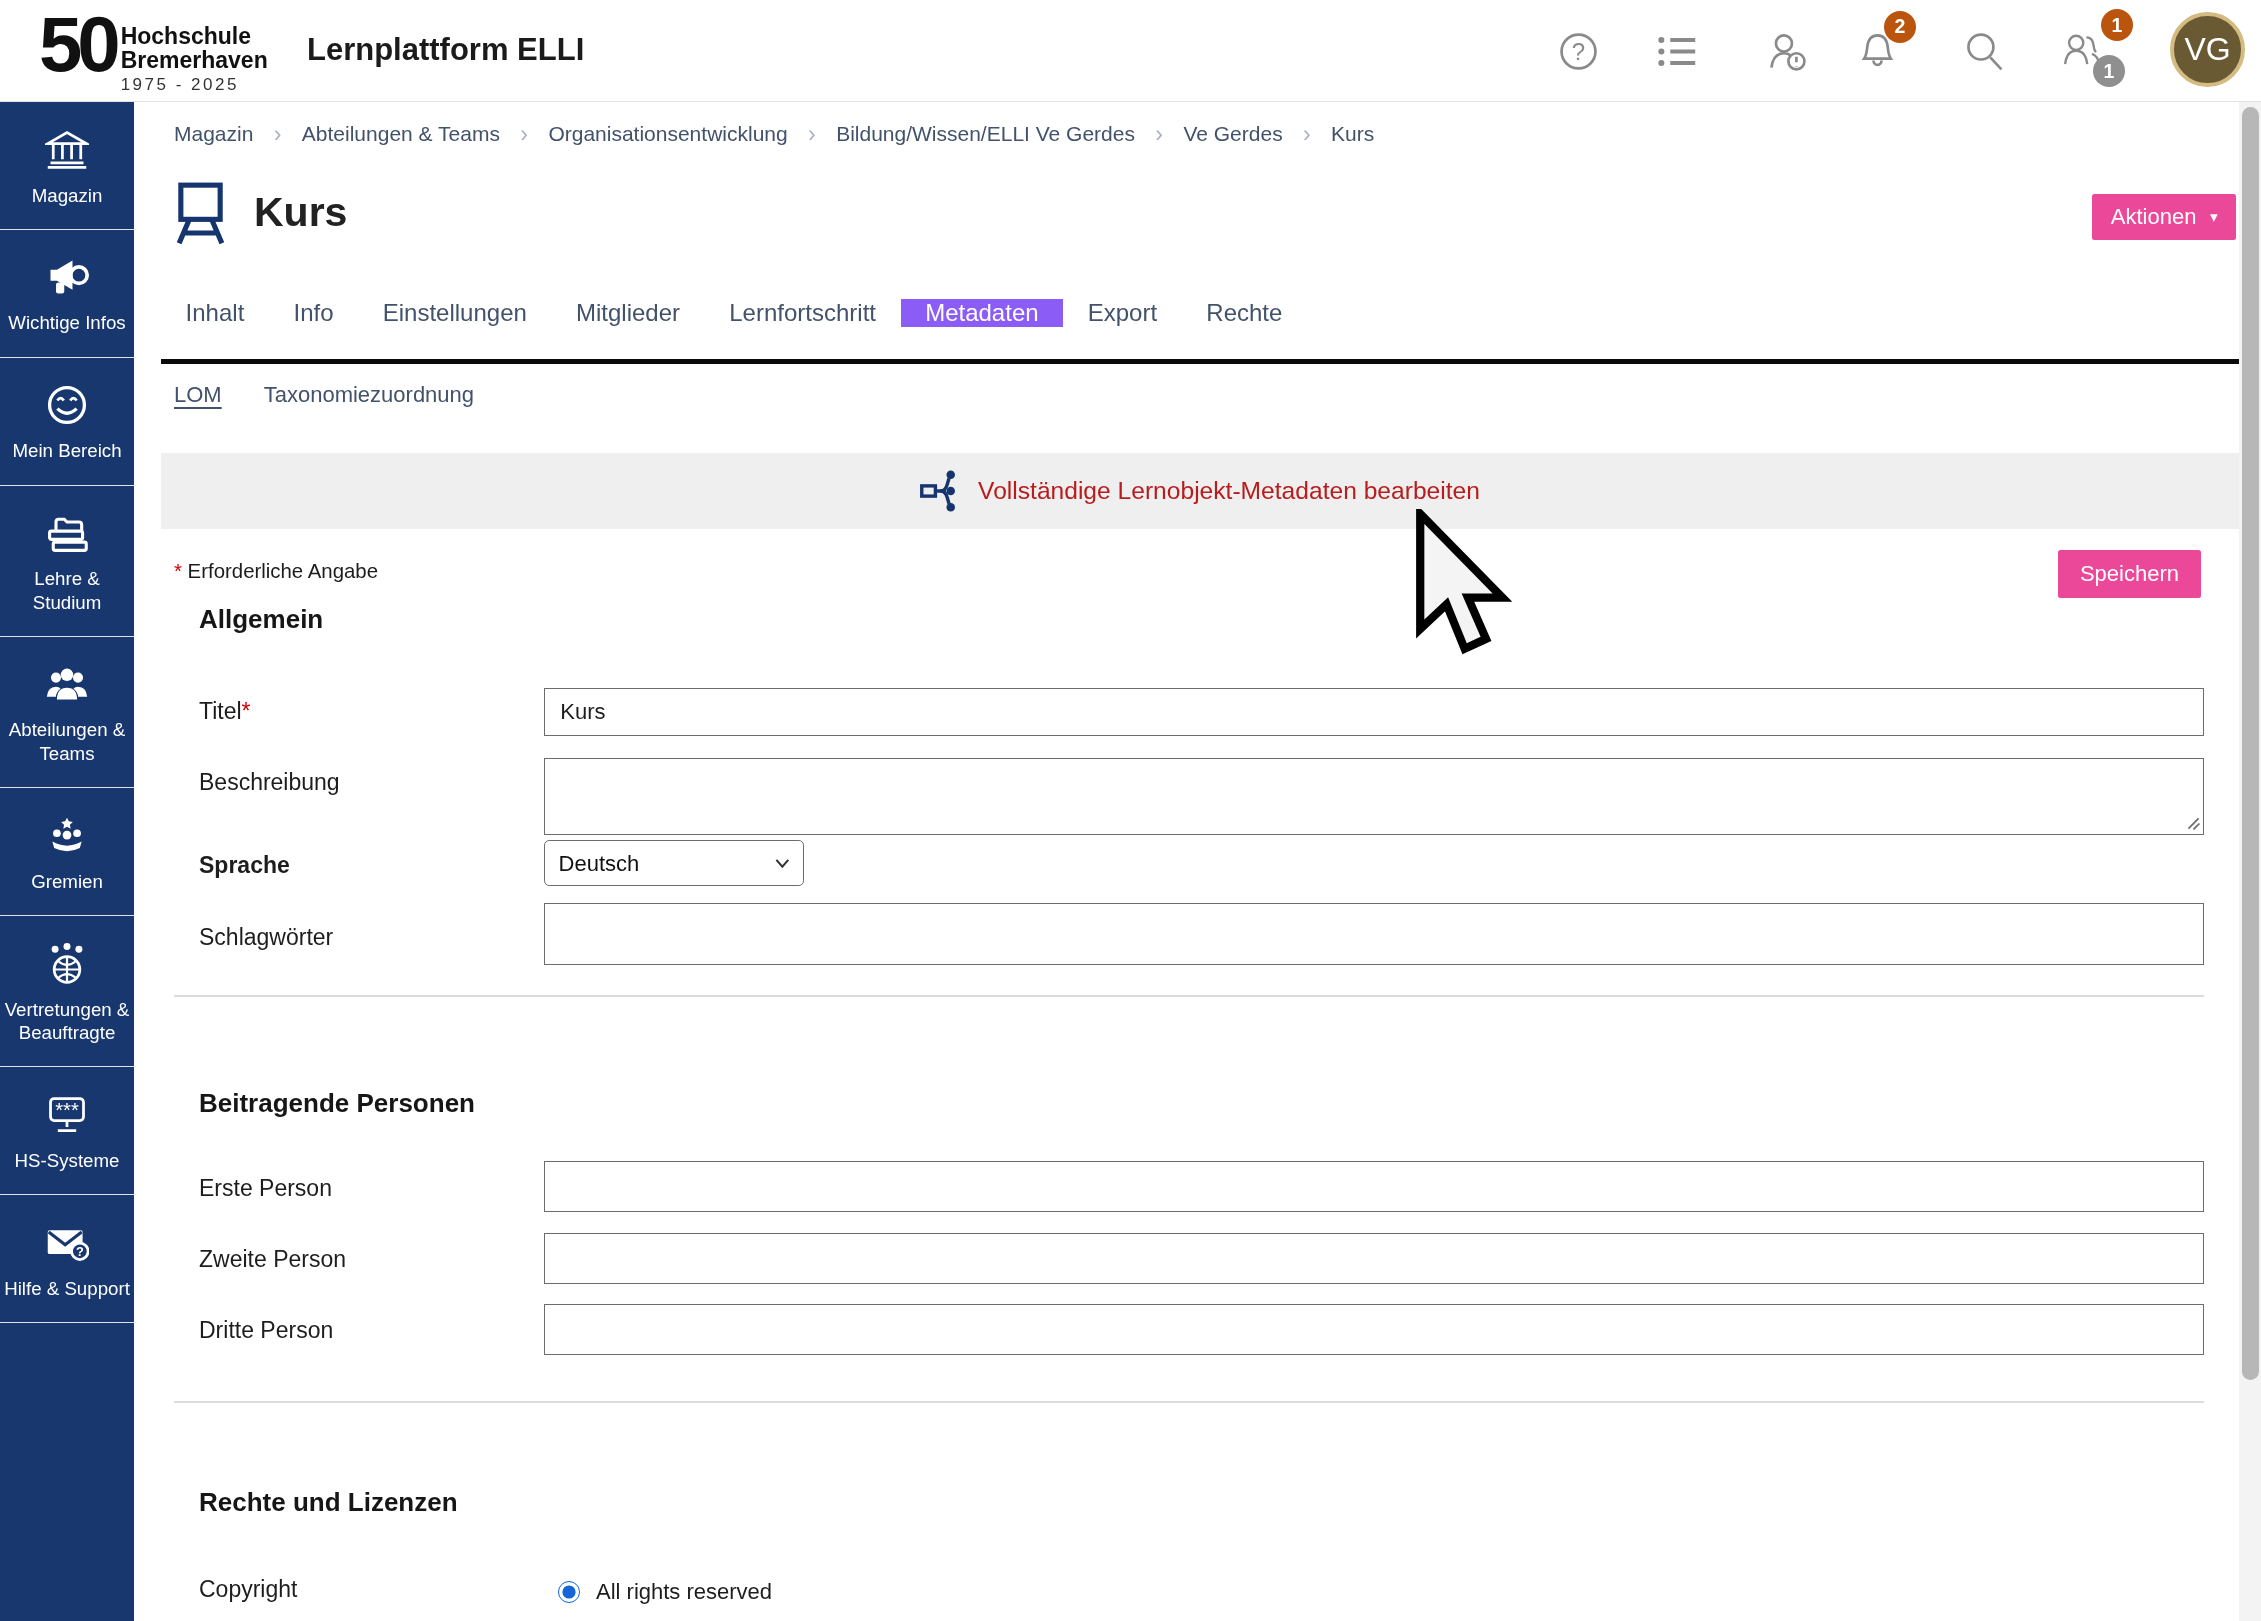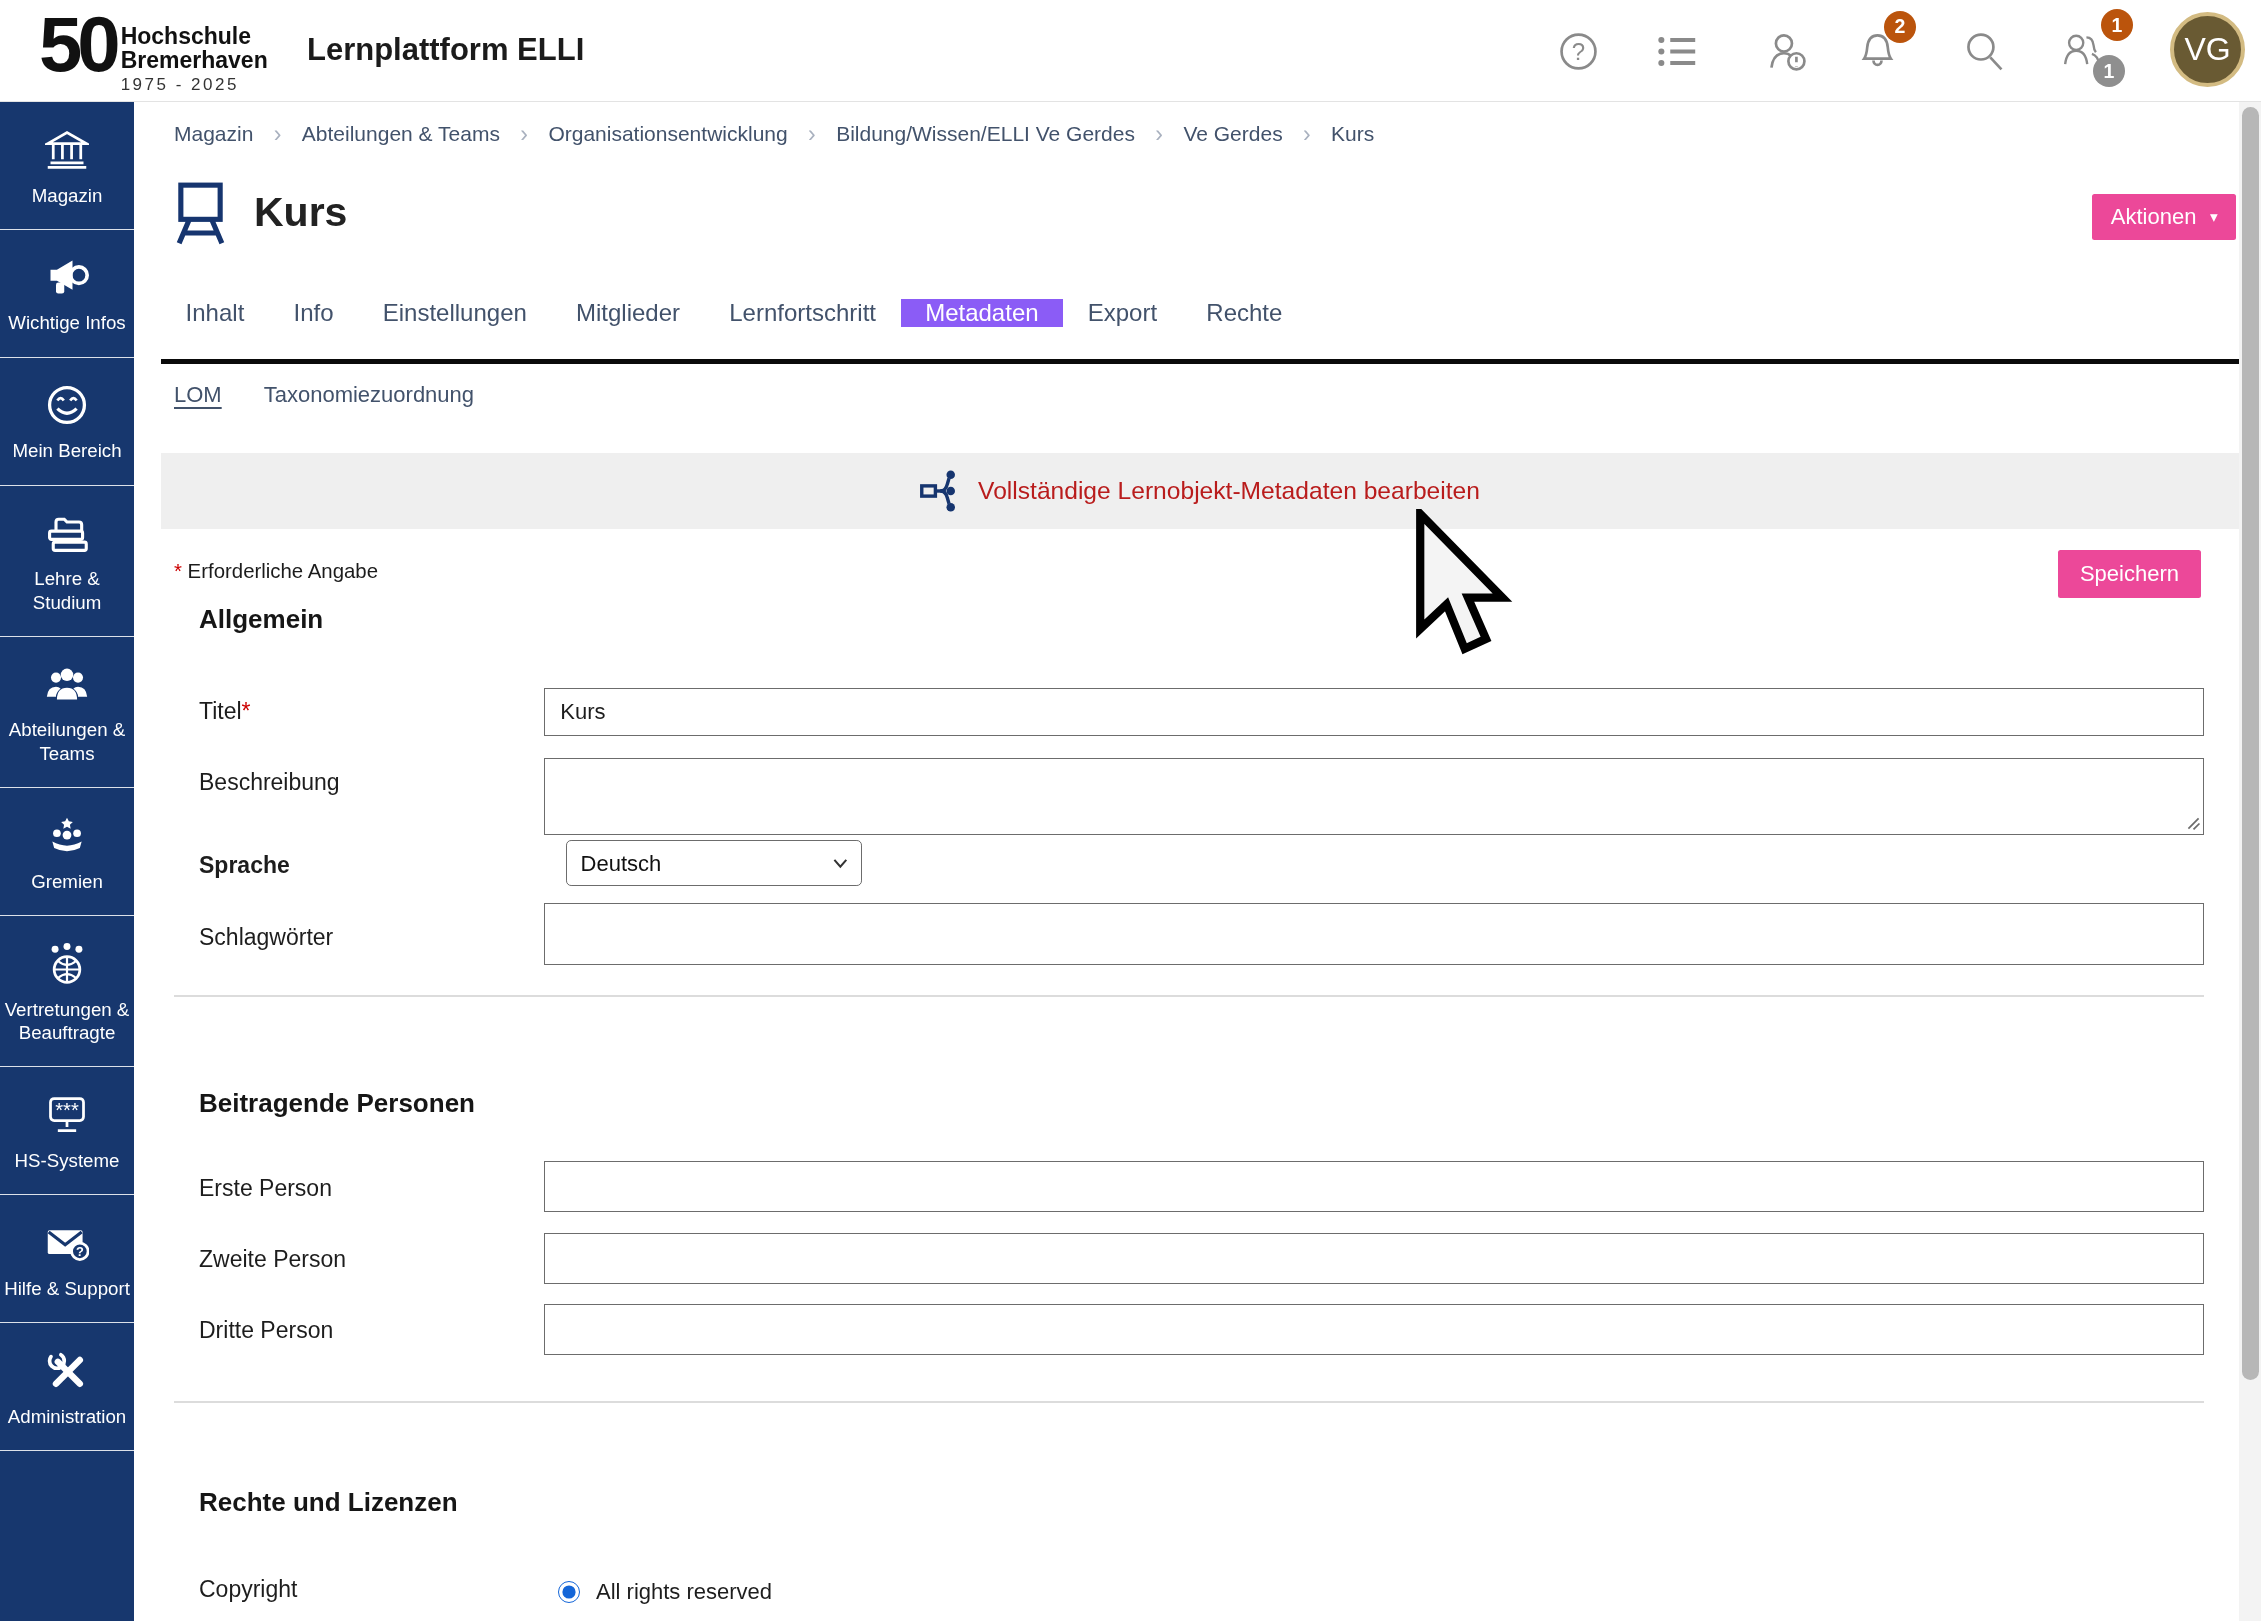--- a/index.html
+++ b/index.html
@@ -88,21 +88,21 @@
   .save-btn { position:absolute; right:60px; top:448px; height:48px; padding:0 22px; }
   .section-heading { position:absolute; font-size:26px; font-weight:700; color:#161616; }
   .field-label { position:absolute; left:65px; font-size:23px; color:#1d1d1d; }
   .ctl { position:absolute; left:410px; width:1660px; }
   .tinput {
     width:100%; border:1.7px solid #6c6c6c; background:#fff; font-size:22px;
     font-family:"Liberation Sans",sans-serif; padding:0 15.3px; color:#1d1d1d;
   }
   textarea.tinput { resize:none; padding-top:8.5px; }
   .resize-grip { position:absolute; right:3.4px; bottom:5.1px; pointer-events:none; }
-  .selectwrap { position:absolute; left:410px; width:296px;margin-left:22px; }
+  .selectwrap { position:absolute; left:410px; width:260px; }
   .tselect {
     width:100%; height:46px; border:1.7px solid #6c6c6c; border-radius:5.1px; background:#fff;
     font-size:22px; font-family:"Liberation Sans",sans-serif; padding:0 37px 0 13.6px; color:#111;
     appearance:none; -webkit-appearance:none; cursor:pointer;
   }
   .select-chevron { position:absolute; right:12px; top:13.6px; pointer-events:none; }
   .divider { position:absolute; left:40px; right:57px; height:1.7px; background:#dcdcdc; }
   .radio-row { position:absolute; left:424px; display:flex; align-items:center; gap:16px; }
   .radio-row input[type=radio] { width:22px; height:22px; accent-color:#1466d8; cursor:pointer; }
   .radio-label { font-size:22px; color:#1d1d1d; }
@@ -268,30 +268,20 @@
     <div class="side-label">HS-Systeme</div>
   </div>
   <div class="side-item">
     <svg viewBox="0 0 48 44">
         <rect x="3" y="8" width="38" height="26" rx="2" fill="#fff"></rect>
         <path d="M4 10 L22 24 L40 10" stroke="#17376e" stroke-width="3.4" fill="none"></path>
         <circle cx="38" cy="31" r="9" fill="#17376e" stroke="#fff" stroke-width="3"></circle>
         <text x="38" y="36" text-anchor="middle" font-size="14" font-weight="bold" fill="#fff" font-family="Liberation Sans, sans-serif">?</text>
       </svg>
     <div class="side-label">Hilfe &amp; Support</div>
-  </div>
-  <div class="side-item">
-    <svg viewBox="0 0 48 48">
-        <g stroke="#fff" stroke-linecap="round" fill="none">
-          <path d="M14 14 L38 38" stroke-width="7"></path>
-          <path d="M38 12 L12 38" stroke-width="7"></path>
-          <circle cx="13" cy="13" r="8" stroke-width="4" stroke-dasharray="30 12"></circle>
-        </g>
-      </svg>
-    <div class="side-label">Administration</div>
   </div>
 </div>
 
 <div class="content">
 
   <div class="breadcrumb">
     <span class="crumb">Magazin</span>
     <span class="crumb-sep">›</span>
     <span class="crumb">Abteilungen &amp; Teams</span>
     <span class="crumb-sep">›</span>

